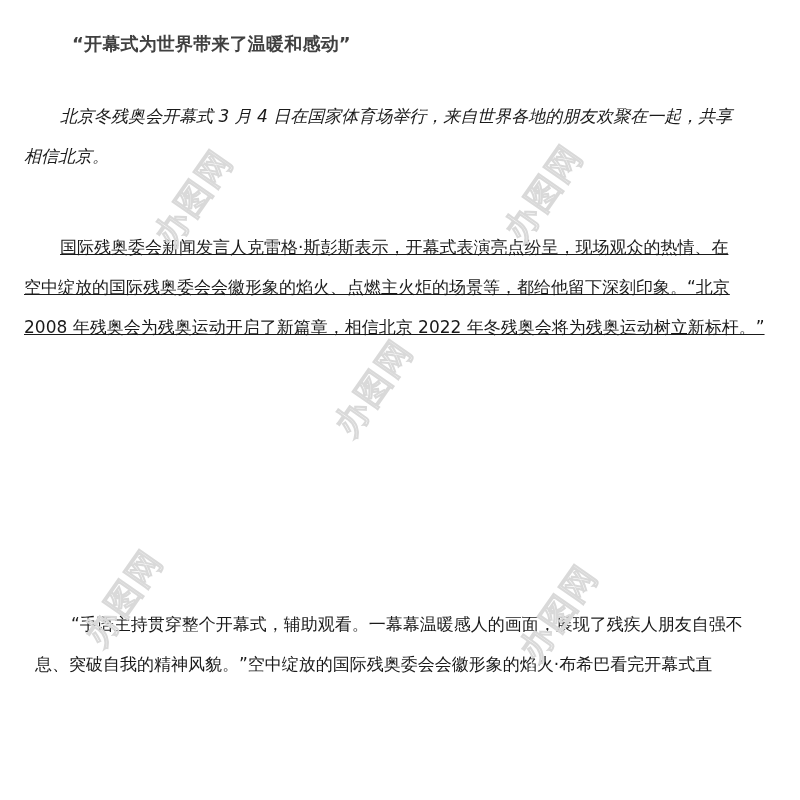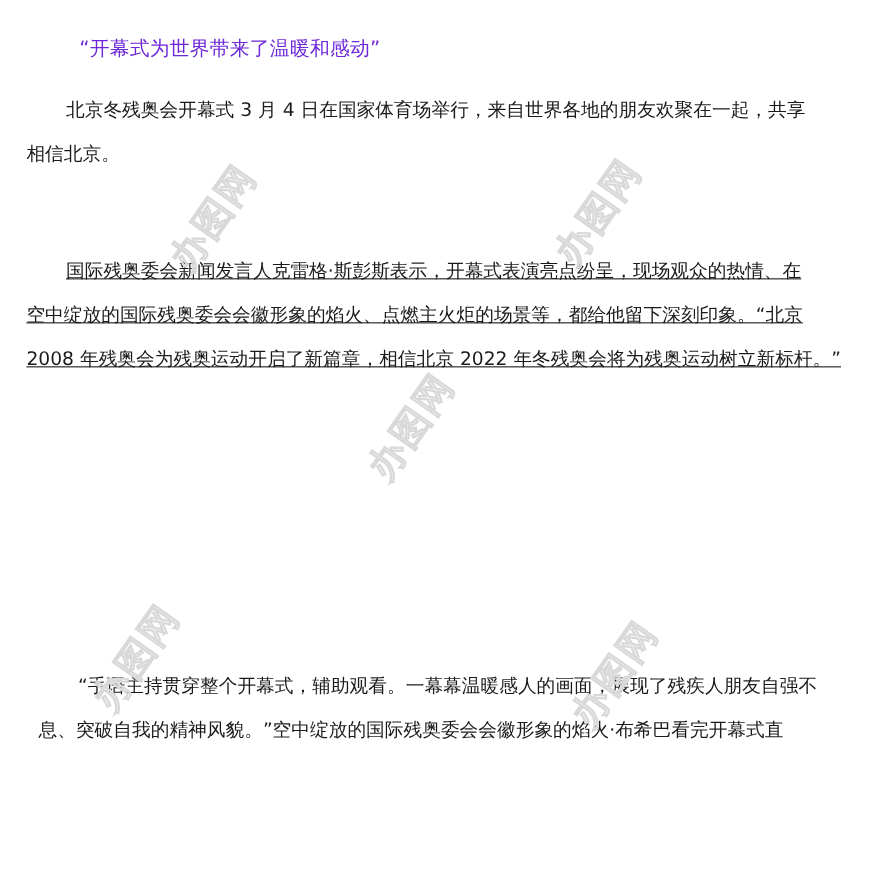--- a/index.html
+++ b/index.html
@@ -18,22 +18,22 @@
     .page {
       position: absolute;
       left: 0; top: 0;
       width: 800px; height: 800px;
     }
     .title {
       position: absolute;
       left: 72px;
       top: 32px;
       font-size: 18px;
-      font-weight: normal;
-      color: #6d28d9;
+      font-weight: bold;
+      color: #404040;
       letter-spacing: 0.2px;
       white-space: nowrap;
     }
     .para {
       position: absolute;
       left: 24px;
       width: 746px;
       font-size: 17px;
       line-height: 40px;
       text-indent: 36px;
@@ -41,21 +41,21 @@
       color: #1a1a1a;
     }
     .para .line {
       display: block;
       white-space: nowrap;
       text-indent: 0;
     }
     .para .line.first {
       padding-left: 36px;
     }
-    #p1 { top: 80px; }
+    #p1 { top: 96px; font-style: italic; }
     #p2 { top: 227px; text-decoration: underline; }
     #p3 { top: 424px; }
     #p4 { top: 604px; margin-left: 11px; }
 
     .watermark {
       position: absolute;
       font-size: 34px;
       font-weight: bold;
       color: transparent;
       -webkit-text-stroke: 1px #d9d9d9;

